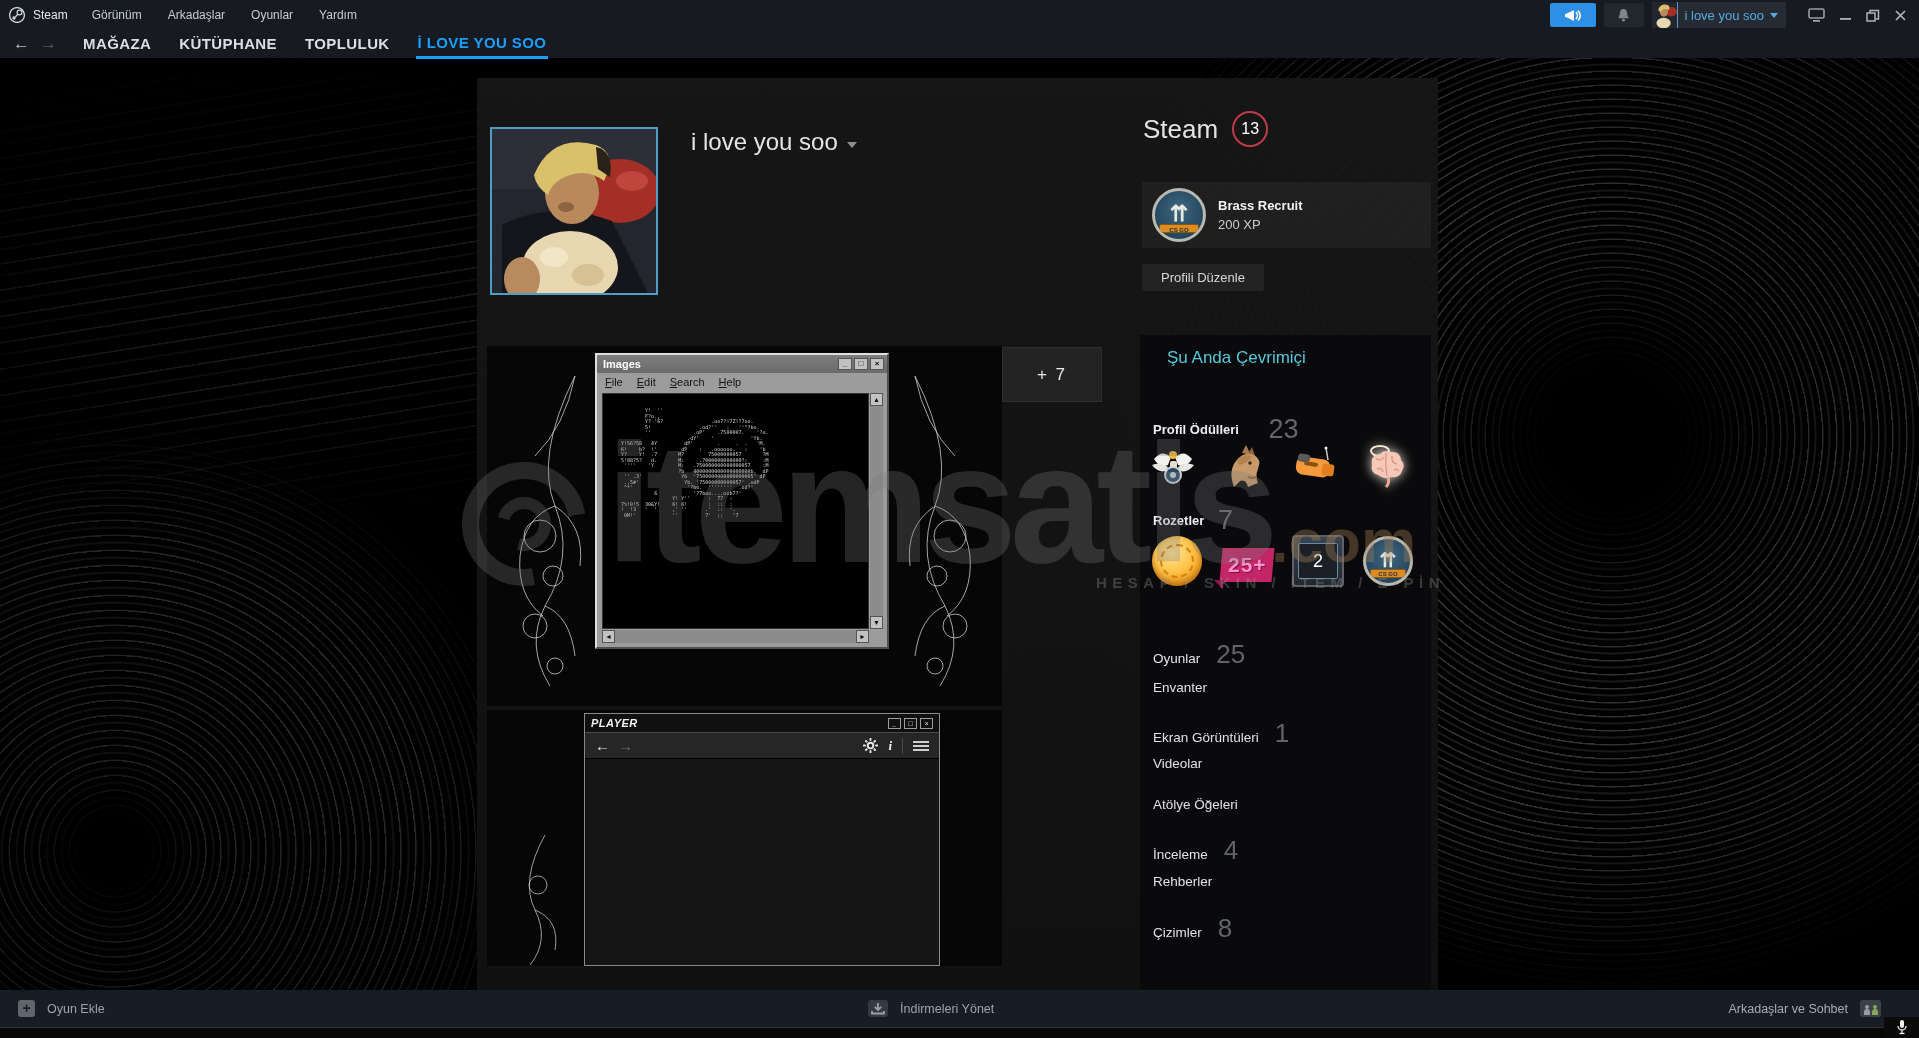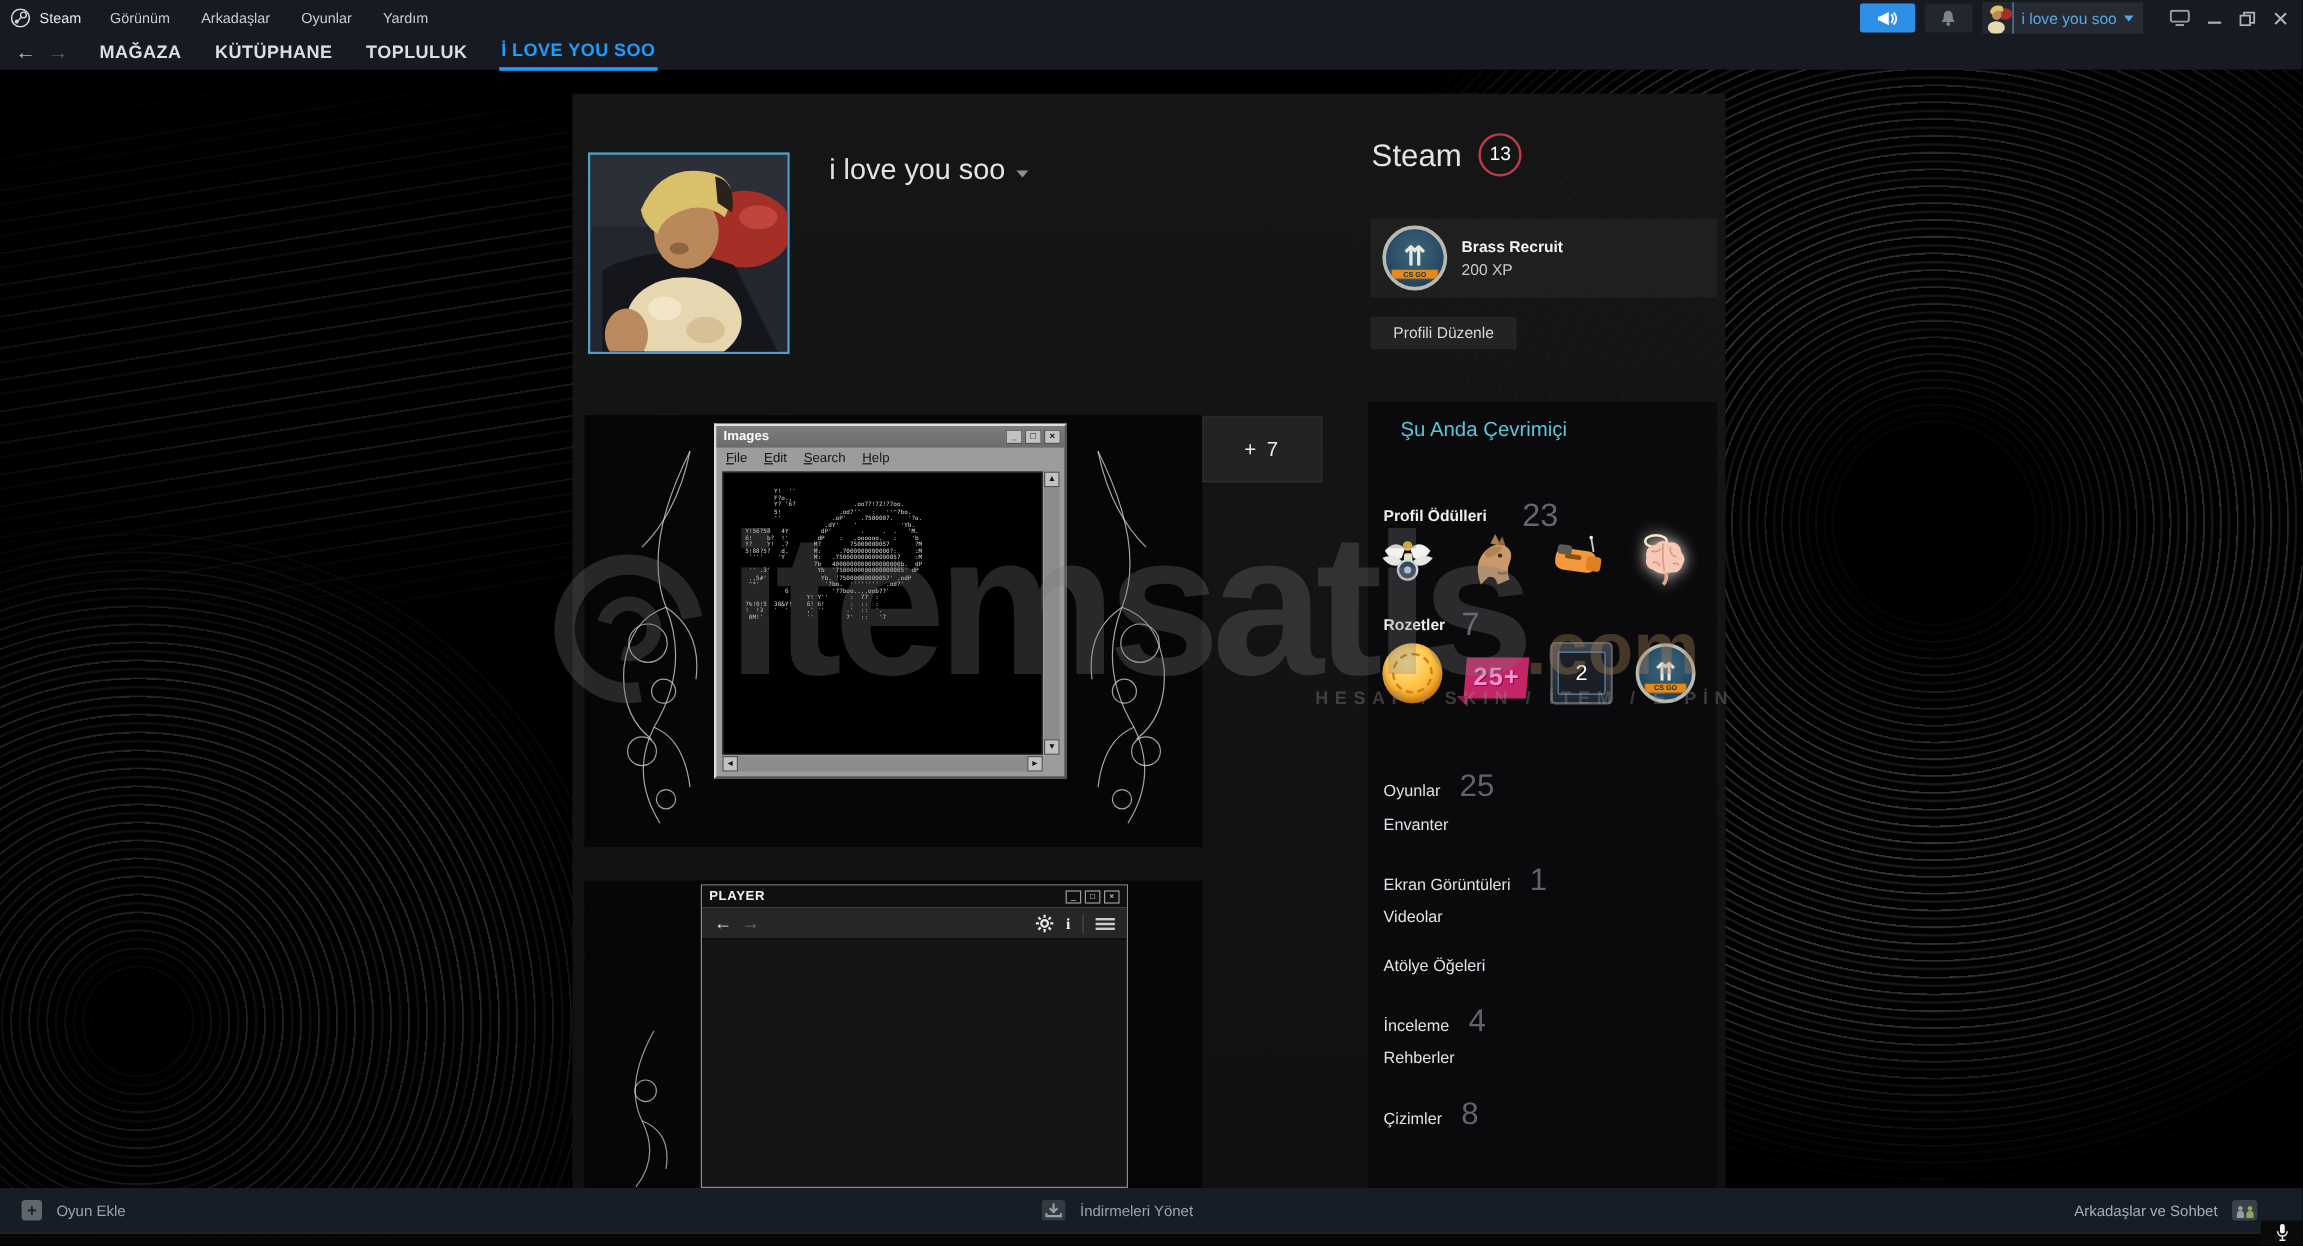--- a/index.html
+++ b/index.html
@@ -65,21 +65,21 @@
   .xp-panel { position:absolute; left:665px; top:104px; width:289px; height:66px; background:rgba(255,255,255,.045); display:flex; align-items:center; }
   .xp-texts { margin-left:12px; }
   .xp-title { color:#f2f2f2; font-size:13px; font-weight:700; }
   .xp-sub { color:#c9cccf; font-size:13px; margin-top:4px; }
 
   .edit-btn { position:absolute; left:665px; top:186px; width:122px; height:27px; background:#232323; border-radius:2px; color:#d6d8d9; font-size:13px; display:flex; align-items:center; justify-content:center; }
 
   
   .tile { position:absolute; background:#060606; overflow:hidden; }
   .tile1 { left:10px; top:268px; width:515px; height:360px; }
-  .tile2 { left:10px; top:656px; width:515px; height:256px; }
+  .tile2 { left:10px; top:632px; width:515px; height:256px;font-style:italic; }
   .plus7 { position:absolute; left:525px; top:269px; width:100px; height:55px; background:#232323; border:1px solid #2f2f2f; color:#eceaea; font-size:17px; display:flex; align-items:center; justify-content:center; letter-spacing:2px; }
 
   
   .win95 { position:absolute; left:108px; top:7px; width:294px; height:296px; background:#9c9c9c; border-top:2px solid #dedede; border-left:2px solid #dedede; border-right:2px solid #4f4f4f; border-bottom:2px solid #4f4f4f; }
   .win95-title { height:18px; background:linear-gradient(#7d7d7d,#6b6b6b); display:flex; align-items:center; padding:0 3px; }
   .win95-title .t { color:#fff; font-weight:700; font-size:11px; margin-left:3px; flex:1; }
   .w95btn { width:14px; height:12px; background:#c2c2c2; border:1px solid #555; color:#111; font-size:8px; line-height:10px; text-align:center; margin-left:2px; font-weight:700; }
   .win95-menu { height:17px; display:flex; align-items:center; gap:14px; padding-left:8px; }
   .win95-menu span { color:#141414; font-size:11px; text-decoration:underline dotted 0.5px rgba(0,0,0,0); }
   .win95-menu span::first-letter { text-decoration:underline; }

